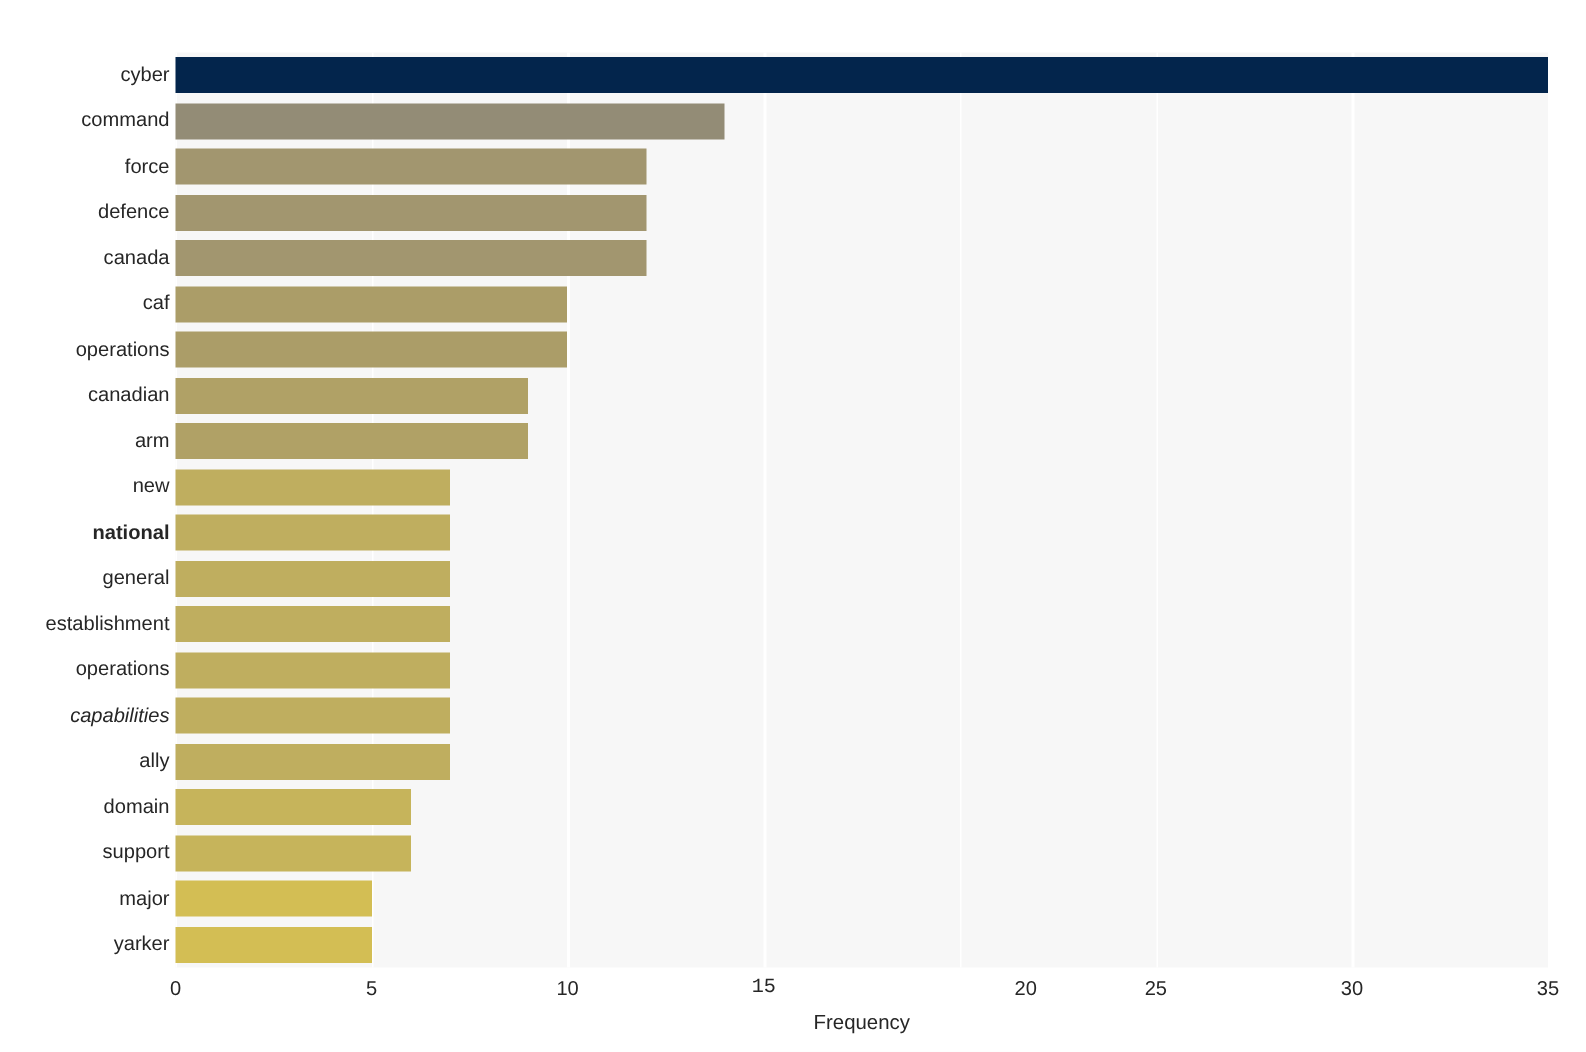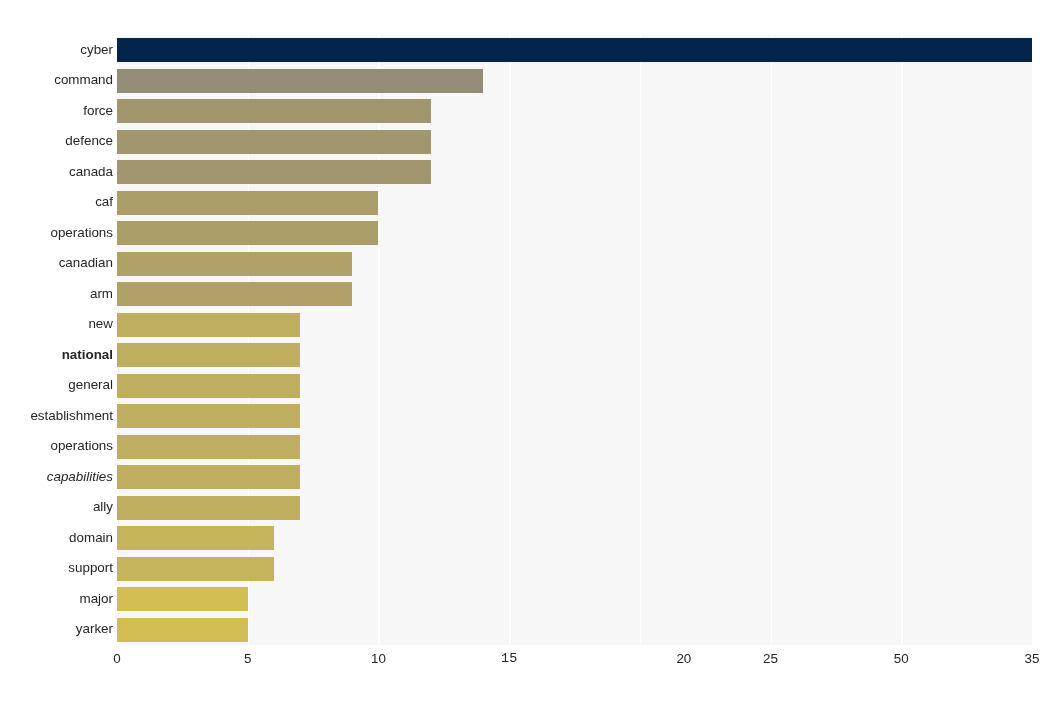--- a/index.html
+++ b/index.html
@@ -227,18 +227,19 @@
       <div class="ylabel" style="top: 586.15px;">yarker</div>
     </div>
 
   <div id="xlabels-layer">
       <div class="xlabel" style="left: 117px;">0</div>
       <div class="xlabel" style="left: 247.714px;">5</div>
       <div class="xlabel" style="left: 378.429px;">10</div>
       <div class="xlabel" style="left: 509.143px; font-family: Liberation Mono, monospace;">15</div>
       <div class="xlabel" style="left: 639.857px; margin-left: 44px;">20</div>
       <div class="xlabel" style="left: 770.571px;">25</div>
-      <div class="xlabel" style="left: 901.286px;">50</div>
+      <div class="xlabel" style="left: 901.286px;">30</div>
       <div class="xlabel" style="left: 1032px;">35</div>
     </div>
 
+  <div id="xaxis-title">Frequency</div>
 
 </div>
 
 </body></html>

